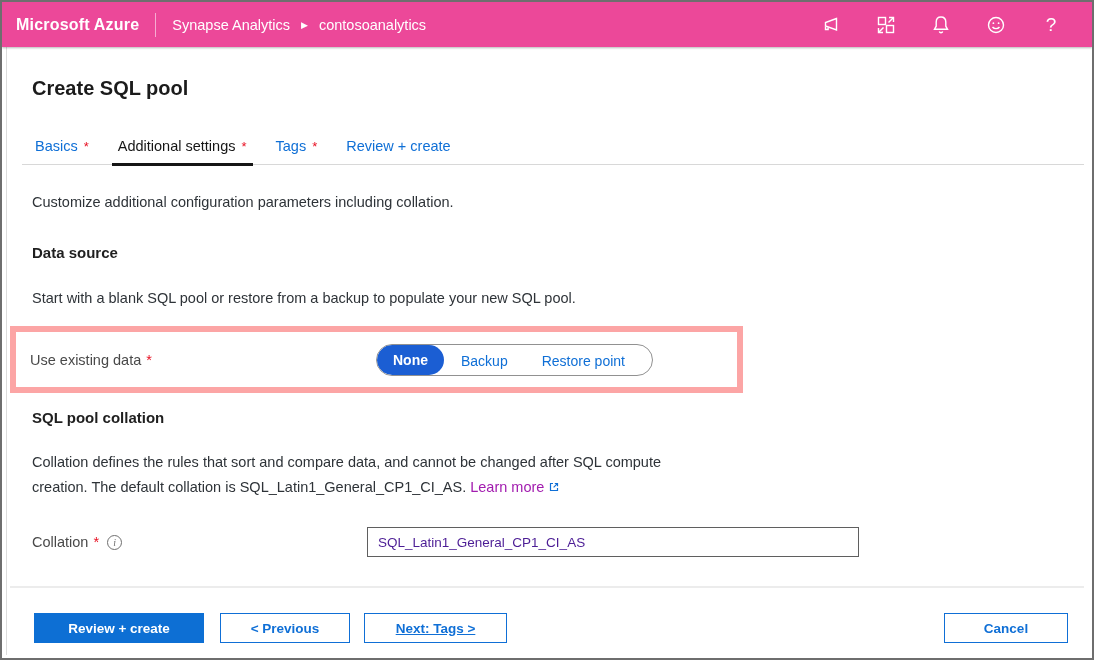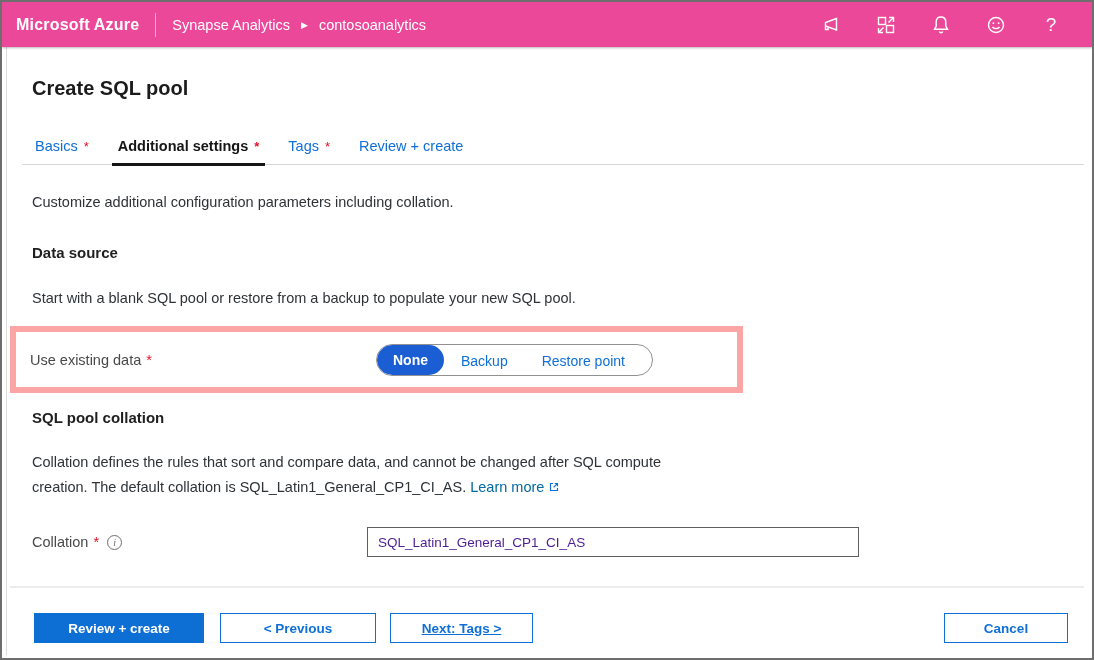--- a/index.html
+++ b/index.html
@@ -71,21 +71,21 @@
   .tab {
     position: relative;
     margin-right: 23px;
     padding: 2px 3px 10px 3px;
     font-size: 14.5px;
     color: #0f6fd6;
     cursor: pointer;
     white-space: nowrap;
   }
   .tab .asterisk { color: #e81123; margin-left: 6px; font-size: 13px; }
-  .tab.active { color: #161616; font-weight: 700; text-align: right; }
+  .tab.active { color: #161616; font-weight: 400; text-align: right; }
   .tab.active::after {
     content: "";
     position: absolute;
     left: -3px; right: -3px; bottom: -2px;
     height: 3px;
     background: #161616;
   }
 
   .para {
     margin-left: 30px;
@@ -148,21 +148,21 @@
     background: #1b5ed3;
     color: #fff;
     border-radius: 17px;
     font-weight: 600;
     padding: 0 16px;
   }
 
   .h-collation { margin-top: 16px; }
   .desc-collation { margin-top: 24px; max-width: 780px; }
   .link {
-    color: #0369a1;
+    color: #a21caf;
     text-decoration: none;
     cursor: pointer;
     text-align: center;
   }
   .ext-icon { margin-left: 4px; position: relative; top: 1px; }
 
   
   .collation-row {
     margin: 27px 0 0 30px;
     display: flex;
@@ -226,21 +226,21 @@
     background: #fff;
     border: 1px solid #0f6fd6;
     color: #0f6fd6;
   }
   .btn-primary {
     width: 170px;
     background: #0d6fd4;
     border-color: #0d6fd4;
     color: #fff;
   }
-  .btn-previous { width: 156px; margin-left: 16px; }
+  .btn-previous { width: 130px; margin-left: 16px; }
   .btn-next { width: 143px; margin-left: 14px; text-decoration: underline; }
   .btn-cancel { width: 124px; margin-left: auto; }
 </style>
 </head>
 <body>
 
 <div id="app">
 
   <header class="topbar">
     <span class="brand">Microsoft Azure</span>

